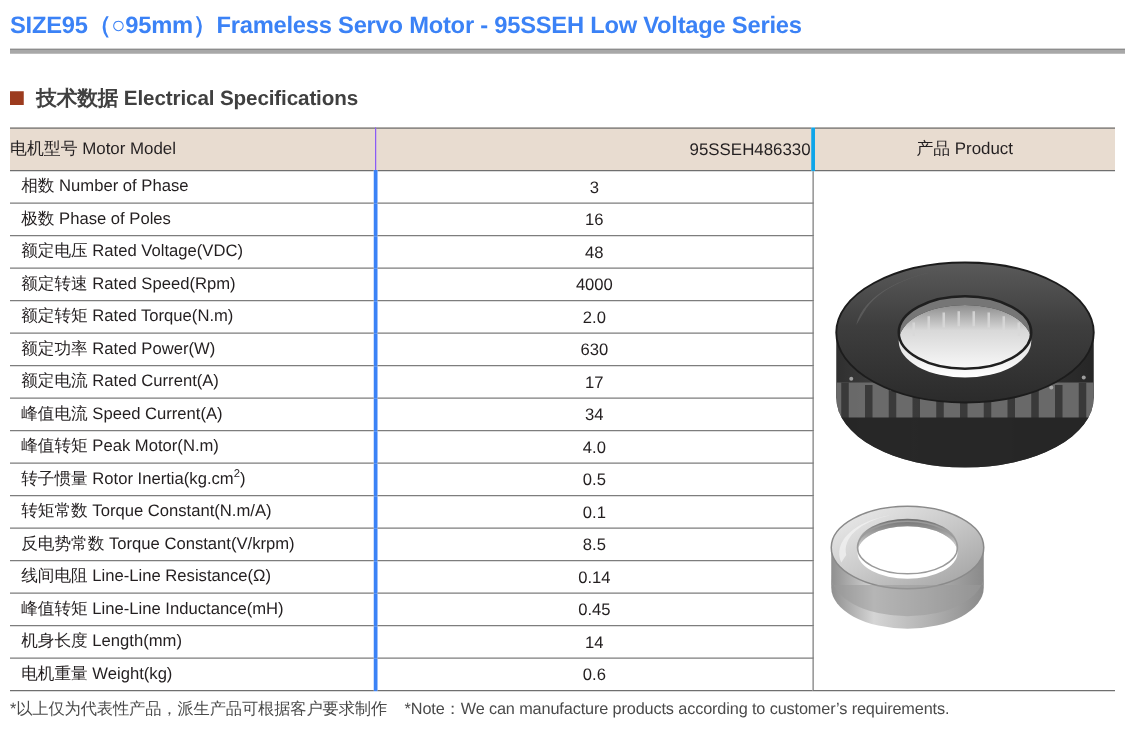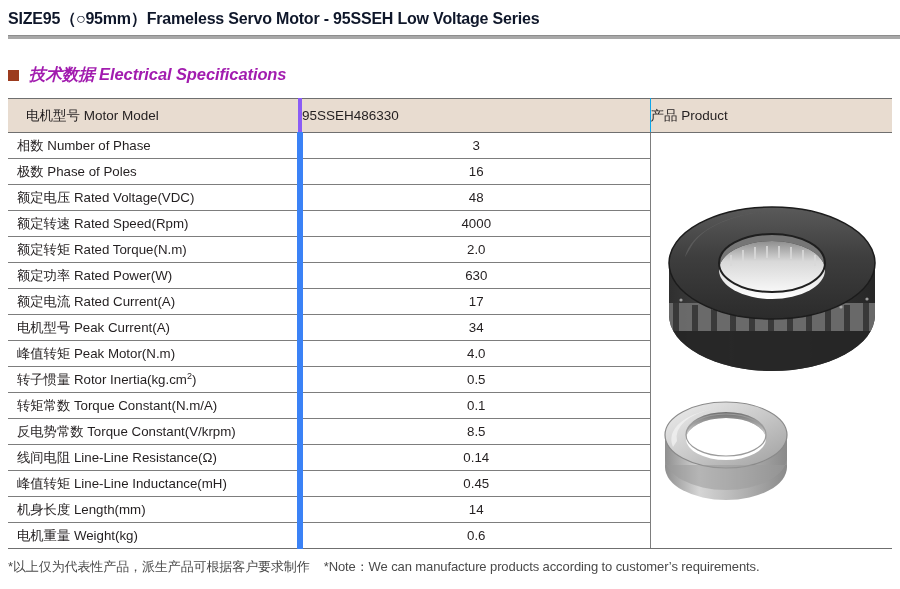--- a/index.html
+++ b/index.html
@@ -14,23 +14,23 @@
     color: #231f20;
     overflow: hidden;
     position: relative;
   }
 
   
   .title-bar {
     padding: 9px 0 0 8px;
   }
   .doc-title {
-    font-size: 16px;
+    font-size: 19px;
     font-weight: bold;
-    color: #0f172a;
+    color: #3b82f6;
     letter-spacing: -0.2px;
     white-space: nowrap;
     line-height: 1.25;
   }
   .title-rule {
     margin-top: 6px;
     height: 3px;
     background: #a8a8a8;
     border-top: 1px solid #8d8d8d;
     width: 900px;
@@ -45,23 +45,22 @@
   .section-bullet {
     width: 11px;
     height: 11px;
     background: #9c3b1e;
     margin-right: 10px;
     flex: 0 0 auto;
   }
   .section-title {
     font-size: 16.5px;
     font-weight: bold;
-    color: #a21caf;
+    color: #404040;
     letter-spacing: -0.1px;
-    font-style: italic;
   }
 
   
   .spec-wrap {
     margin: 0 0 0 8px;
     width: 884px;
     position: relative;
   }
   table.spec {
     border-collapse: collapse;
@@ -84,42 +83,42 @@
   .hdr th {
     background: #e8dcd0;
     height: 33px;
     font-size: 13.5px;
     color: #231f20;
     border-top: 1px solid #6f6f6f;
     border-bottom: 1px solid #6f6f6f;
   }
   .hdr th.h-label {
     text-align: left;
-    padding-left: 18px;
-    border-right: 4px solid #8b5cf6;
+    padding-left: 0;
+    border-right: 1px solid #8b5cf6;
   }
   .hdr th.h-value {
-    text-align: left;
-    border-right: 1px solid #0ea5e9;
+    text-align: right;
+    border-right: 3px solid #0ea5e9;
   }
   .hdr th.h-prod {
-    text-align: left;
+    text-align: center;
   }
 
   
   .row td {
     height: 25px;
     font-size: 13.3px;
     color: #231f20;
     border-bottom: 1px solid #7d7d7d;
   }
   .row td.d-label {
     text-align: left;
     padding-left: 9px;
-    border-right: 6px solid #3b82f6;
+    border-right: 3px solid #3b82f6;
   }
   .row td.d-value {
     text-align: center;
     border-right: 1px solid #7d7d7d;
   }
   .row:last-child td.d-label,
   .row:last-child td.d-value {
     border-bottom: 1px solid #6f6f6f;
   }
 
@@ -323,21 +322,21 @@
         </tr>
         <tr class="row">
           <td class="d-label">额定功率 Rated Power(W)</td>
           <td class="d-value">630</td>
         </tr>
         <tr class="row">
           <td class="d-label">额定电流 Rated Current(A)</td>
           <td class="d-value">17</td>
         </tr>
         <tr class="row">
-          <td class="d-label">电机型号 Peak Current(A)</td>
+          <td class="d-label">峰值电流 Speed Current(A)</td>
           <td class="d-value">34</td>
         </tr>
         <tr class="row">
           <td class="d-label">峰值转矩 Peak Motor(N.m)</td>
           <td class="d-value">4.0</td>
         </tr>
         <tr class="row">
           <td class="d-label">转子惯量 Rotor Inertia(kg.cm<sup>2</sup>)</td>
           <td class="d-value">0.5</td>
         </tr>

